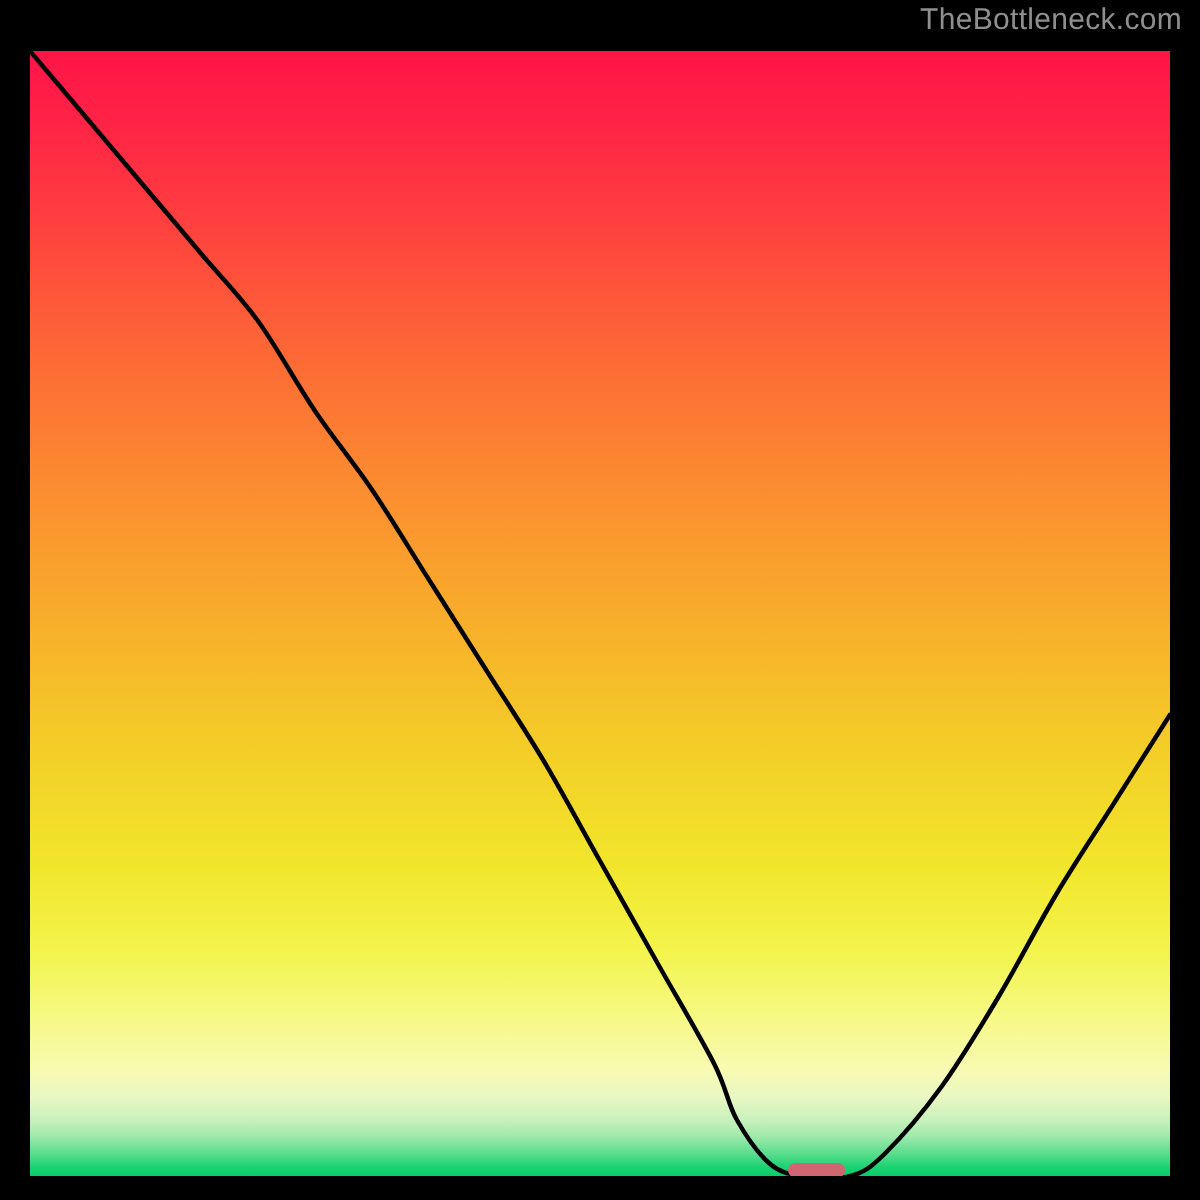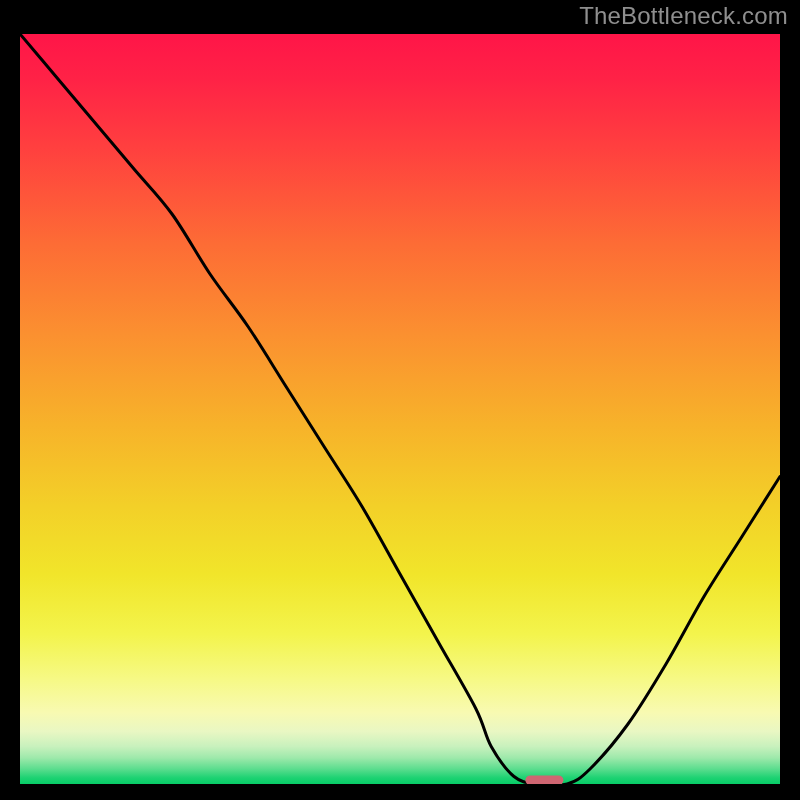--- a/index.html
+++ b/index.html
@@ -15,21 +15,21 @@
     position: absolute;
     width: 800px;
     height: 800px;
     background: #000;
   }
   .watermark {
     position: absolute;
     top: 2px;
     right: 12px;
     color: #8f8f8f;
-    font-size: 24px;
+    font-size: 20px;
     letter-spacing: 0.2px;
     font-weight: 400;
     z-index: 10;
   }
   .plot-outer {
     position: absolute;
     left: 20px;
     top: 34px;
     width: 760px;
     height: 750px;

